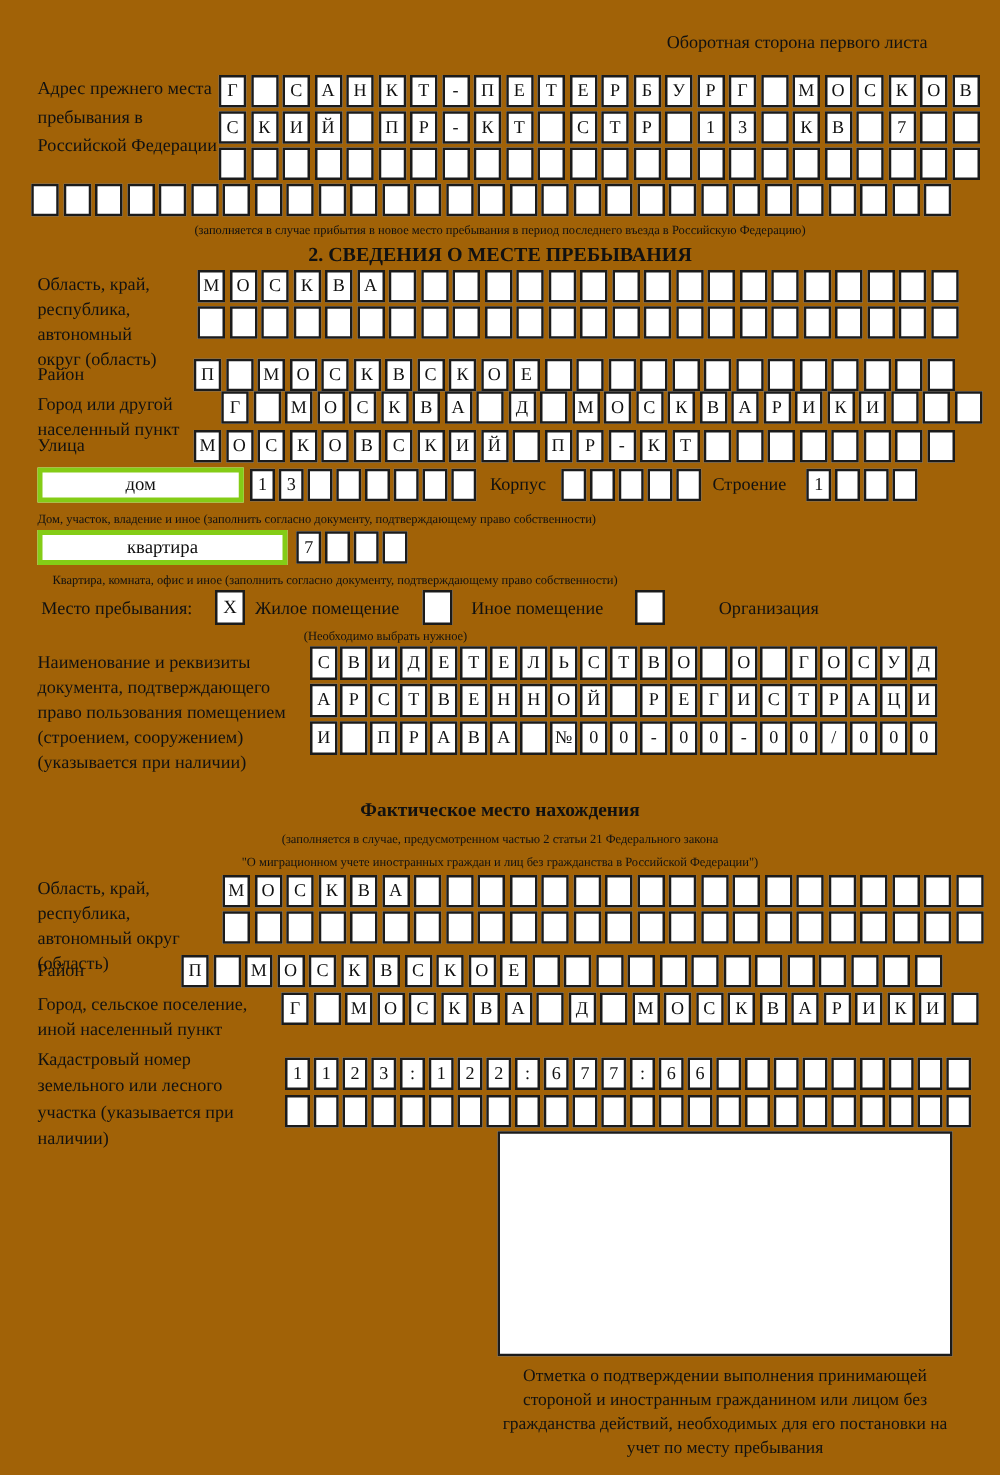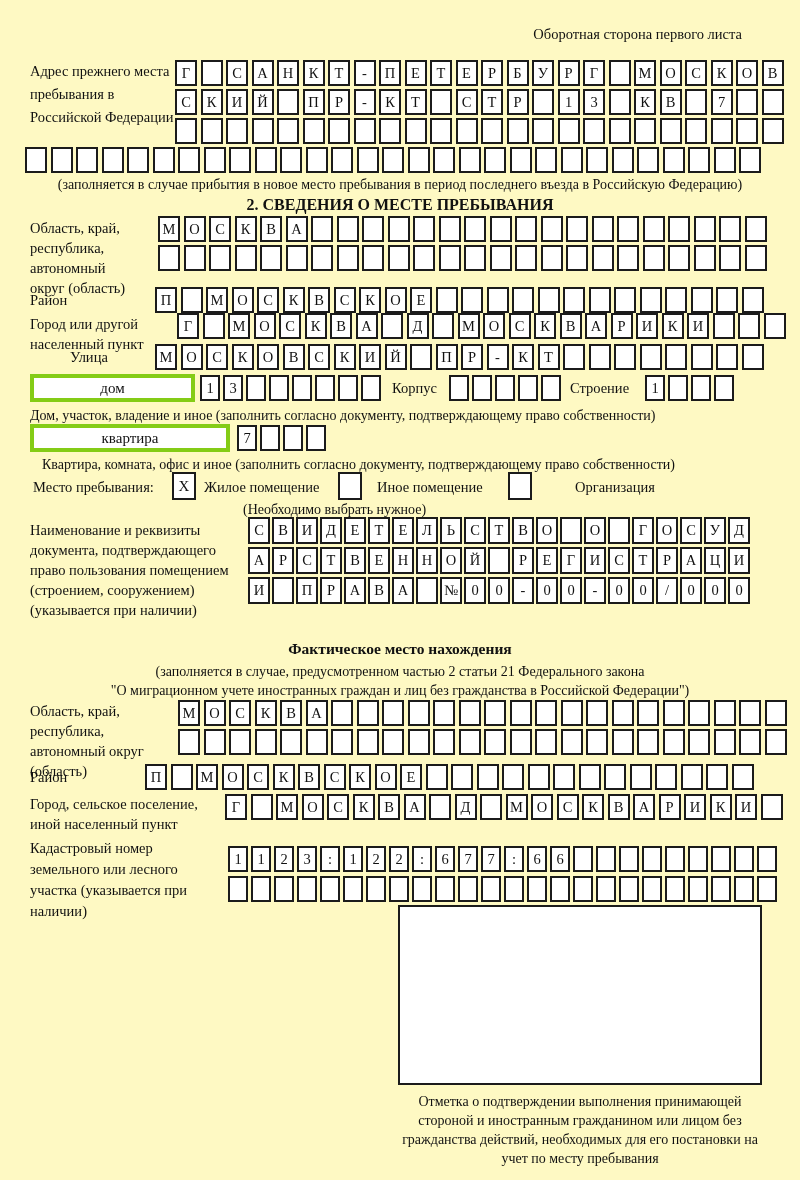--- a/index.html
+++ b/index.html
@@ -1,22 +1,22 @@
 <!DOCTYPE html>
 <html><head>
 <meta charset="utf-8">
 <style>
   * { margin:0; padding:0; box-sizing:border-box; }
   html,body { background:#ffffff; }
   body { width:800px; font-family:"Liberation Serif","DejaVu Serif",serif; color:#111; }
-  .page { position:relative; width:800px; height:1180px; background:#fef9c3; overflow:hidden; }
+  .page { position:relative; width:800px; height:1180px; background:#a16207; overflow:hidden; }
   .abs { position:absolute; }
   .label { font-size:14.5px; line-height:21px; }
   .label-tight { line-height:20px; }
-  .note { font-size:14px; line-height:18px; }
+  .note { font-size:10px; line-height:18px; }
   .center { text-align:center; }
   .sec-title { font-weight:bold; font-size:16px; }
   .sub-title { font-weight:bold; font-size:15.5px; }
   .cells { display:flex; gap:3.5px; }
   .cells .cell { flex:none; width:22px; height:26px; border:2px solid #1b1b1b; display:flex; align-items:center; justify-content:center; font-size:14.5px; background:#fff; }
   .cells-sm { gap:3px; }
   .cells-sm .cell { width:20px; height:26px; }
   .cells-doc { gap:2px; }
   .cells-doc .cell { width:22px; height:27px; }
   .checkbox { width:24px; height:28px; border:2px solid #1b1b1b; display:flex; align-items:center; justify-content:center; font-size:15px; background:#fff; }
@@ -248,21 +248,21 @@
       <span class="cell">А</span>
       <span class="cell">Р</span>
       <span class="cell">И</span>
       <span class="cell">К</span>
       <span class="cell">И</span>
       <span class="cell"></span>
       <span class="cell"></span>
       <span class="cell"></span>
     </div>
 
-  <div class="abs label" style="top:347px; left:30px;margin-left:40px;">Улица</div>
+  <div class="abs label" style="top:347px; left:30px;">Улица</div>
   <div class="abs cells" style="top:344px; left:155px;">
       <span class="cell">М</span>
       <span class="cell">О</span>
       <span class="cell">С</span>
       <span class="cell">К</span>
       <span class="cell">О</span>
       <span class="cell">В</span>
       <span class="cell">С</span>
       <span class="cell">К</span>
       <span class="cell">И</span>

